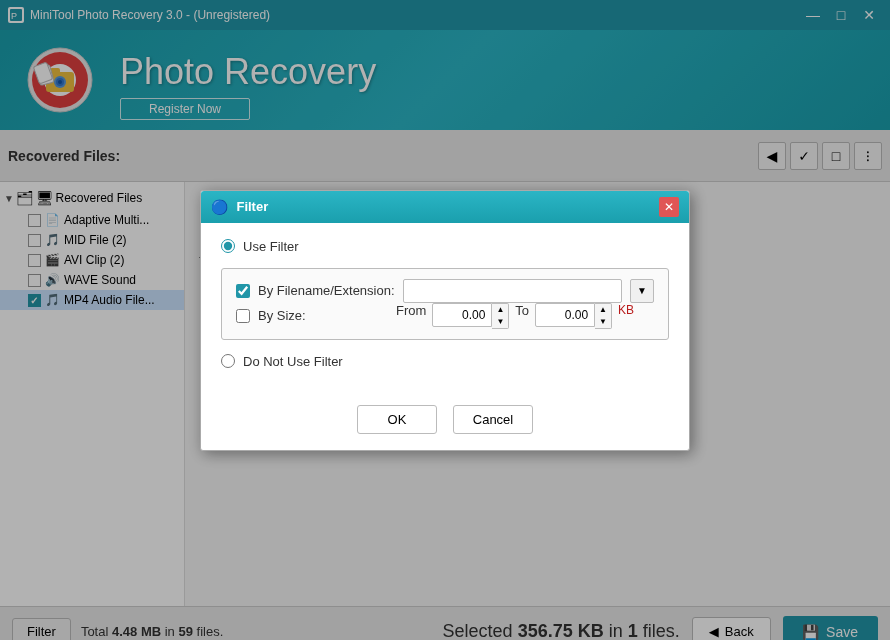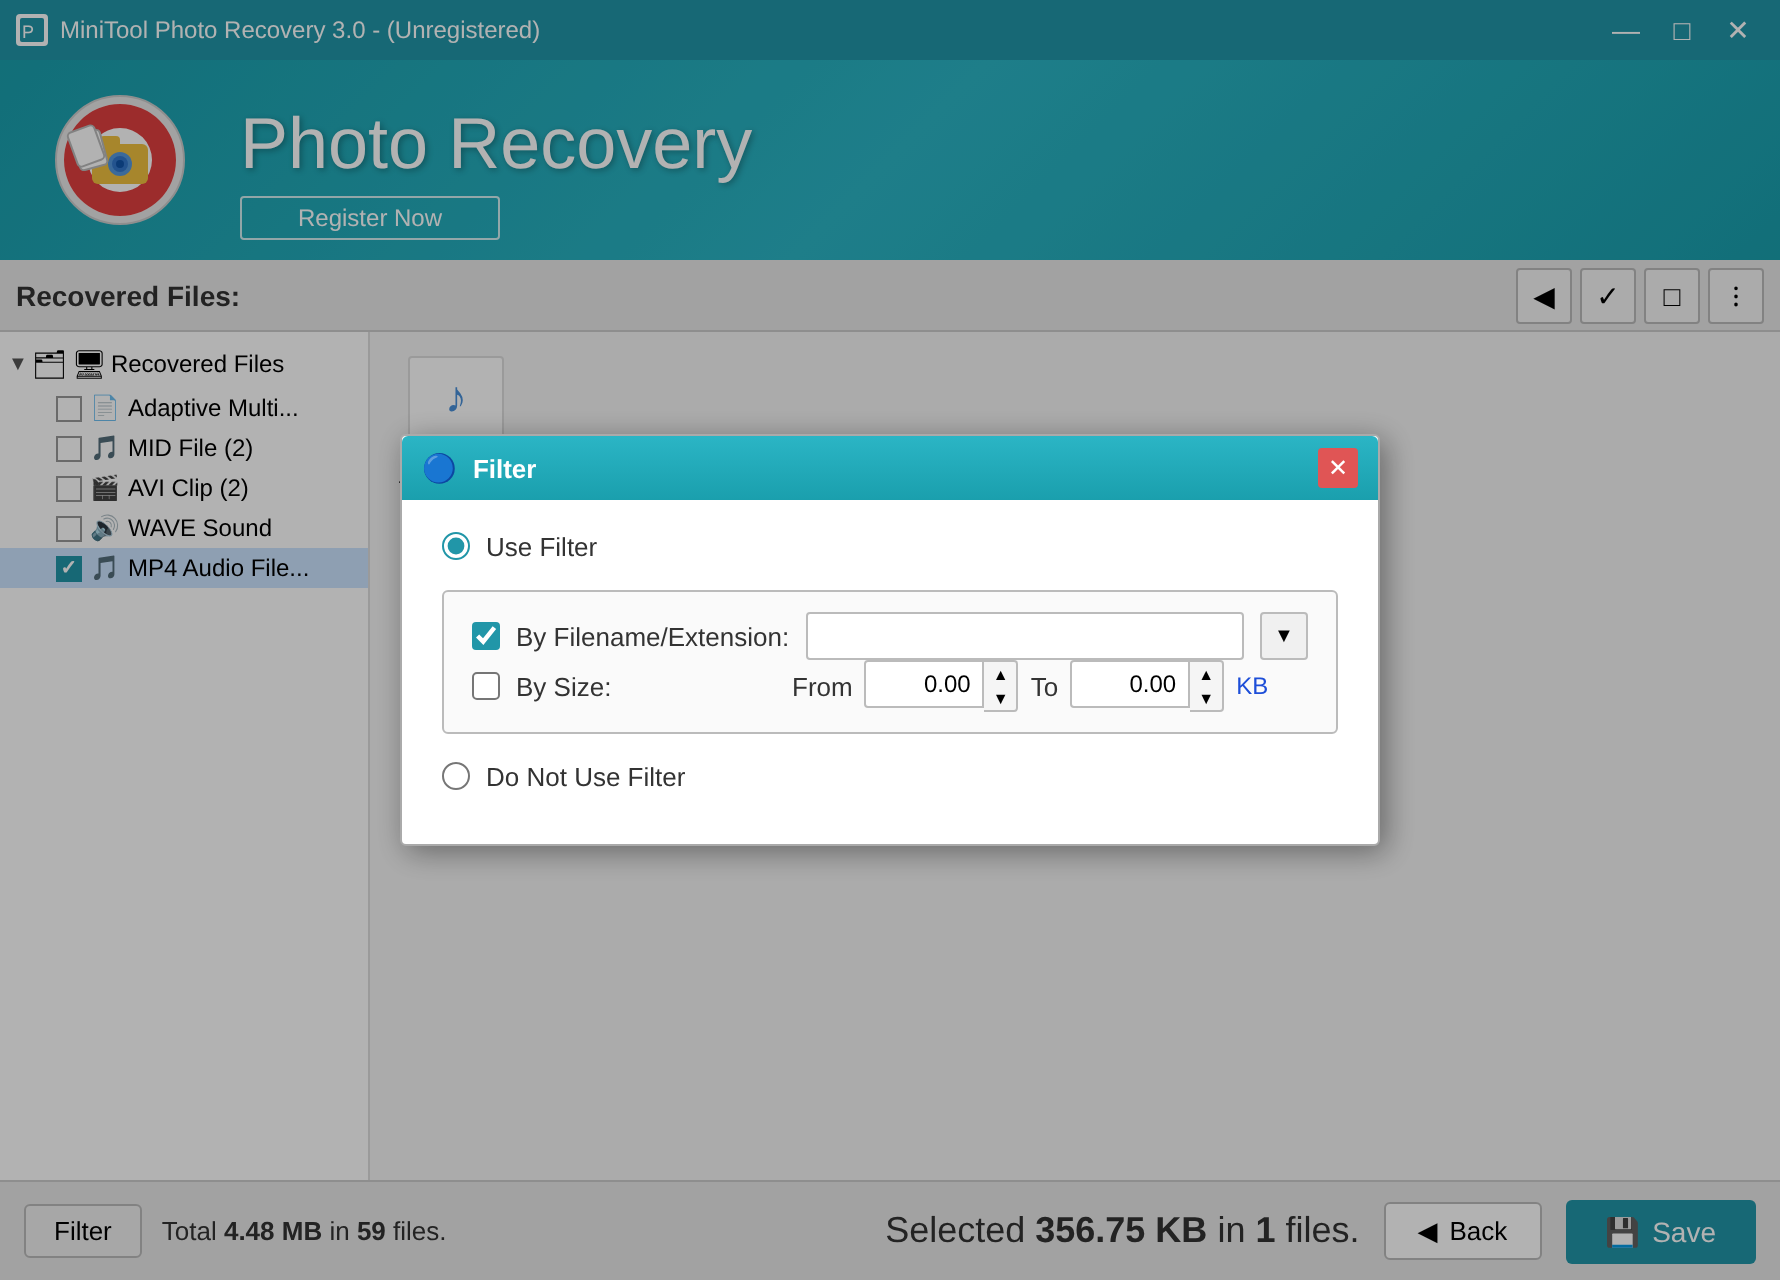--- a/index.html
+++ b/index.html
@@ -52,21 +52,21 @@
       padding: 3px 28px;
       cursor: pointer;
       font-size: 12px;
       border-radius: 2px;
     }
 
     
     .toolbar {
       background: #e8e8e8;
       border-bottom: 1px solid #ccc;
-      height: 36px;
+      height: 52px;
       display: flex;
       align-items: center;
       padding: 0 8px;
       justify-content: space-between;
     }
     .toolbar-left { font-size: 14px; font-weight: bold; color: #333; }
     .toolbar-right { display: flex; gap: 4px; }
     .toolbar-icon-btn {
       width: 28px; height: 28px; border: 1px solid #bbb; background: #f5f5f5;
       cursor: pointer; display: flex; align-items: center; justify-content: center;
@@ -164,30 +164,30 @@
     .filter-label { font-size: 13px; color: #333; min-width: 130px; }
     .filter-input-text {
       flex: 1; height: 24px; border: 1px solid #bbb; padding: 2px 6px;
       font-size: 12px; border-radius: 2px;
     }
     .filter-dropdown {
       width: 24px; height: 24px; border: 1px solid #bbb; background: #f0f0f0;
       display: flex; align-items: center; justify-content: center; cursor: pointer;
       font-size: 10px; border-radius: 2px;
     }
-    .size-group { display: flex; align-items: center; gap: 6px; }
+    .size-group { display: flex; align-items: flex-start; gap: 6px; }
     .size-label { font-size: 13px; color: #333; }
     .spin-input { position: relative; display: flex; }
     .spin-input input {
       width: 60px; height: 24px; border: 1px solid #bbb; padding: 2px 6px;
       font-size: 12px; border-radius: 2px 0 0 2px; text-align: right;
     }
     .spin-btns { display: flex; flex-direction: column; border: 1px solid #bbb; border-left: none; background: #f5f5f5; border-radius: 0 2px 2px 0; }
     .spin-btn { width: 16px; height: 12px; display: flex; align-items: center; justify-content: center; cursor: pointer; font-size: 8px; }
-    .size-unit { font-size: 12px; color: #1d4ed8; }
+    .size-unit { font-size: 12px; color: #b91c1c; }
     .dialog-footer { display: flex; justify-content: center; gap: 16px; padding: 10px 0 16px; }
     .dialog-ok-btn {
       width: 80px; padding: 6px 0; background: white; border: 1px solid #bbb;
       cursor: pointer; font-size: 13px; border-radius: 3px; text-align: center;
     }
     .dialog-cancel-btn {
       width: 80px; padding: 6px 0; background: white; border: 1px solid #bbb;
       cursor: pointer; font-size: 13px; border-radius: 3px; text-align: center;
     }
 
@@ -378,14 +378,18 @@
           </div>
         </div>
       </div>
 
       <div class="radio-row">
         <input type="radio" name="filter-mode" id="no-filter" style="">
         <label for="no-filter" class="radio-label">Do Not Use Filter</label>
       </div>
     </div>
 
+    <div class="dialog-footer">
+      <button class="dialog-ok-btn">OK</button>
+      <button class="dialog-cancel-btn">Cancel</button>
+    </div>
   </div>
 </div>
 
 </body></html>

